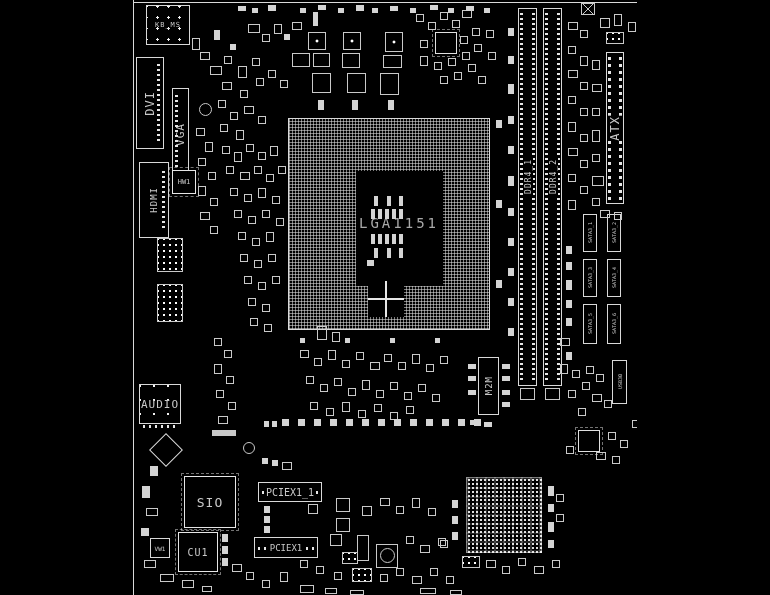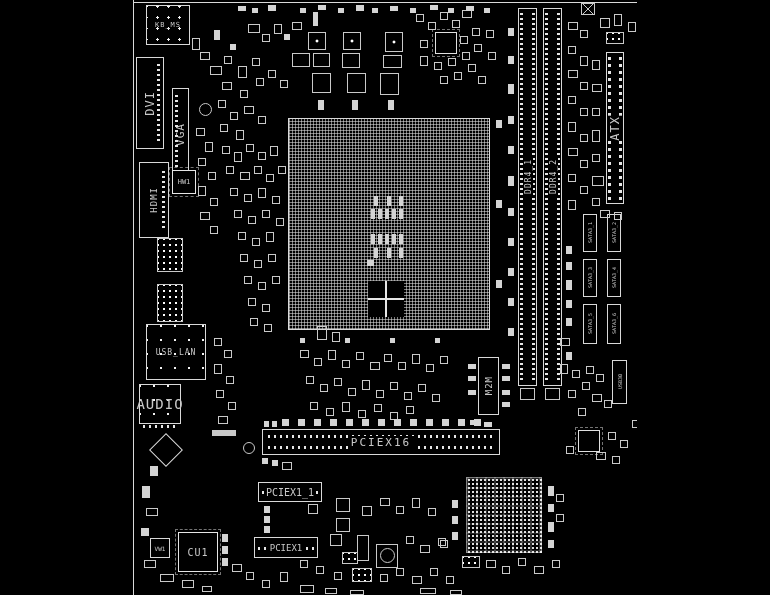--- a/index.html
+++ b/index.html
@@ -66,32 +66,32 @@
 
   <div class="comp cent" style="left:139px;top:162px;width:30px;height:76px">
     <span class="lbl vtext" style="font-size:9px">HDMI</span>
     <div class="pincol" style="right:3px;top:8px;height:60px"></div>
   </div>
 
   <div class="comp chip cent" style="left:172px;top:170px;width:24px;height:24px">
     <span class="lbl" style="font-size:7px;letter-spacing:0">HW1</span>
   </div>
 
-  <div class="comp dots-xs cent" style="left:146px;top:324px;width:60px;height:56px">
-    <span class="lbl" style="font-size:8px">USB_LAN</span>
-  </div>
 
   <div class="comp dots-xs cent" style="left:139px;top:384px;width:42px;height:40px">
-    <span class="lbl" style="font-size:14px">AUDIO</span>
+    <span class="lbl" style="font-size:11px">AUDIO</span>
     <div class="pinrow" style="left:3px;bottom:-5px;width:36px"></div>
   </div>
 
   <div class="comp" style="left:154px;top:438px;width:24px;height:24px;transform:rotate(45deg)"></div>
 
   <div class="comp hatch" style="left:288px;top:118px;width:202px;height:212px">
+    <div class="abs" style="left:67px;top:52px;width:87px;height:115px;background:#000;">
+      <span class="lbl" style="position:absolute;left:3px;top:44px;font-size:14px;letter-spacing:3px;color:#a8a8a8">LGA1151</span>
+    </div>
     <div class="abs cross" style="left:79px;top:162px;width:36px;height:36px"></div>
   </div>
 
   <div class="comp" style="left:518px;top:8px;width:19px;height:378px">
     <div class="pincol" style="left:1px;top:4px;height:368px"></div>
     <div class="pincol" style="right:1px;top:4px;height:368px"></div>
     <span class="lbl vtext" style="position:absolute;left:5px;top:148px;font-size:8px;background:#000;padding:2px 0">DDR4_1</span>
   </div>
   <div class="comp" style="left:543px;top:8px;width:19px;height:378px">
     <div class="pincol" style="left:1px;top:4px;height:368px"></div>
@@ -125,34 +125,32 @@
     </div>
 
   <div class="comp cent" style="left:612px;top:360px;width:15px;height:44px">
     <span class="lbl vtext" style="font-size:5px;letter-spacing:0">USB30</span>
   </div>
 
   <div class="comp cent" style="left:478px;top:357px;width:21px;height:58px">
     <span class="lbl vtext" style="font-size:9px">M2M</span>
   </div>
 
-  <div class="comp cent" style="left:262px;top:429px;width:238px;height:26px">
-    <div class="pinrow" style="left:5px;top:5px;width:228px"></div>
-    <div class="pinrow" style="left:5px;bottom:5px;width:228px"></div>
-    <span class="lbl" style="font-size:11px;letter-spacing:2px;background:#000;padding:0 3px;z-index:1">PCIEX16</span>
-  </div>
   <div class="comp cent" style="left:258px;top:482px;width:64px;height:20px">
     <div class="pinrow" style="left:3px;top:8px;width:58px"></div>
     <span class="lbl" style="font-size:10px;letter-spacing:0;background:#000;padding:0 2px;z-index:1">PCIEX1_1</span>
   </div>
   <div class="comp cent" style="left:254px;top:537px;width:64px;height:21px">
     <div class="pinrow" style="left:3px;top:9px;width:58px"></div>
     <span class="lbl" style="font-size:9px;letter-spacing:0;background:#000;padding:0 2px;z-index:1">PCIEX1</span>
   </div>
 
+  <div class="comp chip cent" style="left:184px;top:476px;width:52px;height:52px">
+    <span class="lbl" style="font-size:13px">SIO</span>
+  </div>
   <div class="comp chip cent" style="left:178px;top:532px;width:40px;height:40px">
     <span class="lbl" style="font-size:10px">CU1</span>
   </div>
   <div class="comp cent" style="left:150px;top:538px;width:20px;height:20px">
     <span class="lbl" style="font-size:6px;letter-spacing:0">VW1</span>
   </div>
   <div class="abs bga" style="left:466px;top:477px;width:76px;height:76px"></div>
 
   <div id="decor">
       <div class="dec r" style="left: 192px; top: 38px; width: 8px; height: 12px;"></div>

